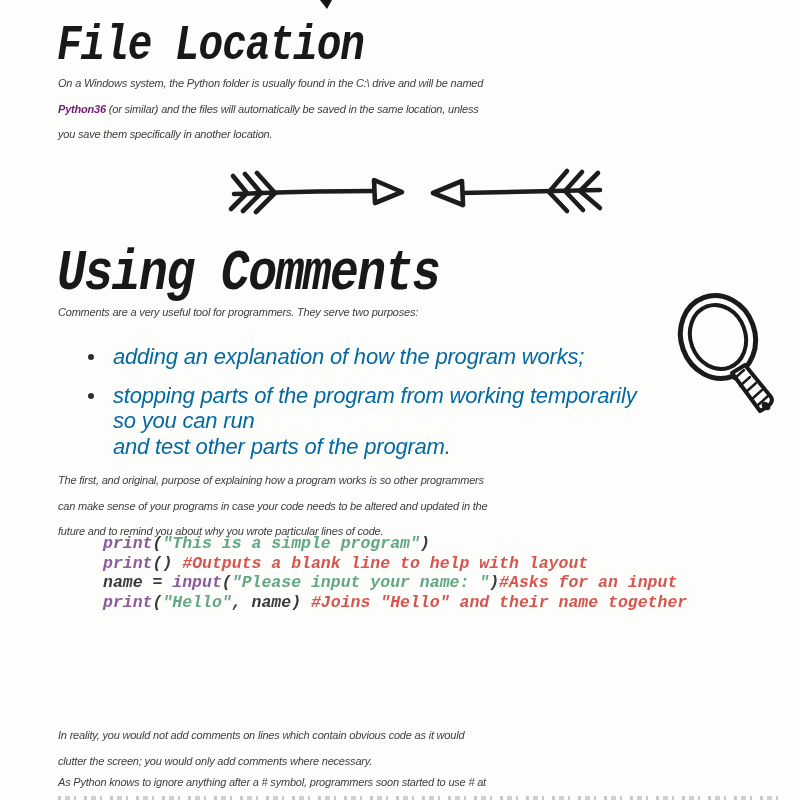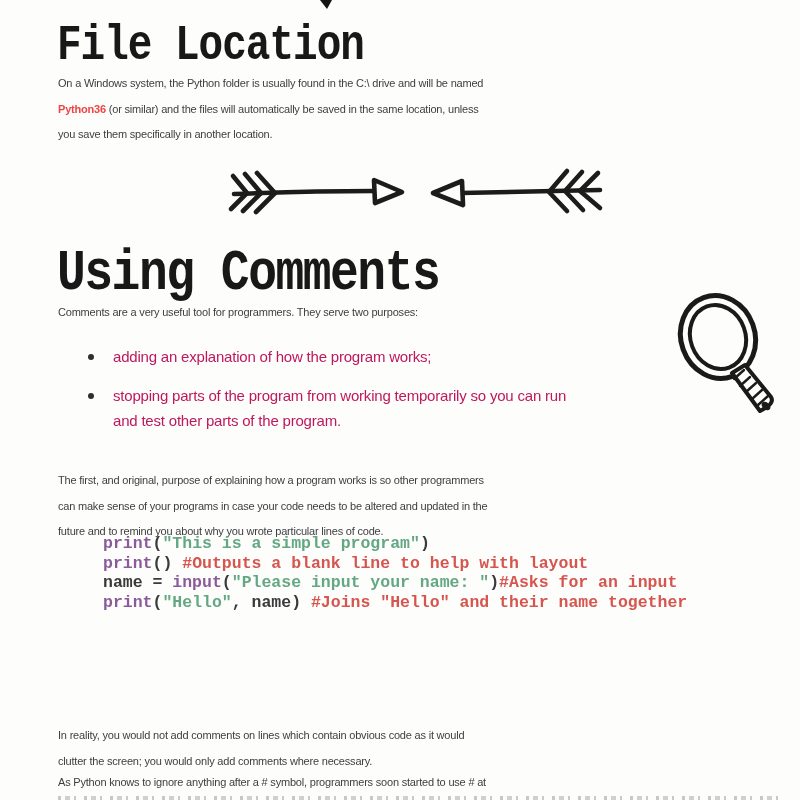--- a/index.html
+++ b/index.html
@@ -2,21 +2,21 @@
 <html><head>
 <meta charset="utf-8">
 <style>
   html,body{margin:0;padding:0;}
   body{
     width:800px;height:800px;overflow:hidden;
     background:#fdfdfc;
     font-family:"Liberation Sans","DejaVu Sans",sans-serif;
     position:relative;
   }
-  .page{position:absolute;inset:0;background:#fdfdfc;}
+  .page{position:absolute;inset:0;background:#fdfdfc;font-style:italic;}
 
   
   .tw-heading{
     margin:0;
     font-family:"Liberation Mono","DejaVu Sans Mono",monospace;
     font-weight:700;color:#181818;white-space:nowrap;
     transform-origin:left top;
   }
   #heading-file-location{
     position:absolute;left:57px;top:21px;
@@ -27,37 +27,37 @@
     position:absolute;left:57px;top:245px;
     font-size:48px;line-height:1;transform:scaleY(1.18);
     letter-spacing:-1.5px;
   }
 
   .body-text{
     position:absolute;left:58px;width:724px;margin:0;
     font-size:11px;line-height:25.5px;color:#3e3e40;
     letter-spacing:-0.2px;white-space:pre-line;
   }
-  .body-text strong{font-weight:700;color:#ef4444;}
+  .body-text strong{font-weight:700;color:#701a75;}
 
   #para-file-location{top:71px;}
   #para-comments-intro{top:300px;width:640px;}
   #para-first-purpose{top:468px;}
   #para-example-note{top:636px;}
   #para-reality-note{top:703px;margin-top:20px;}
   #para-ignore-note{top:770px;}
 
   
   .bullet-list{
     position:absolute;left:86px;top:344px;width:572px;
     margin:0;padding:0;list-style:none;
   }
   .bullet-list li{
     position:relative;padding-left:27px;margin:0 0 13px 0;
-    font-size:15px;line-height:25.5px;color:#be185d;
+    font-size:22px;line-height:25.5px;color:#0369a1;
     letter-spacing:-0.2px;white-space:pre-line;
   }
   .bullet-list li::before{
     content:"";position:absolute;left:2px;top:10px;
     width:6px;height:6px;border-radius:50%;background:#2e2e2e;
   }
 
   
   .code-block{
     position:absolute;left:103px;top:534px;

